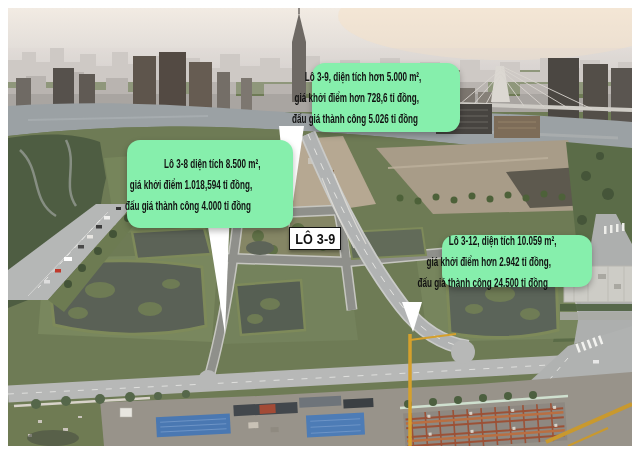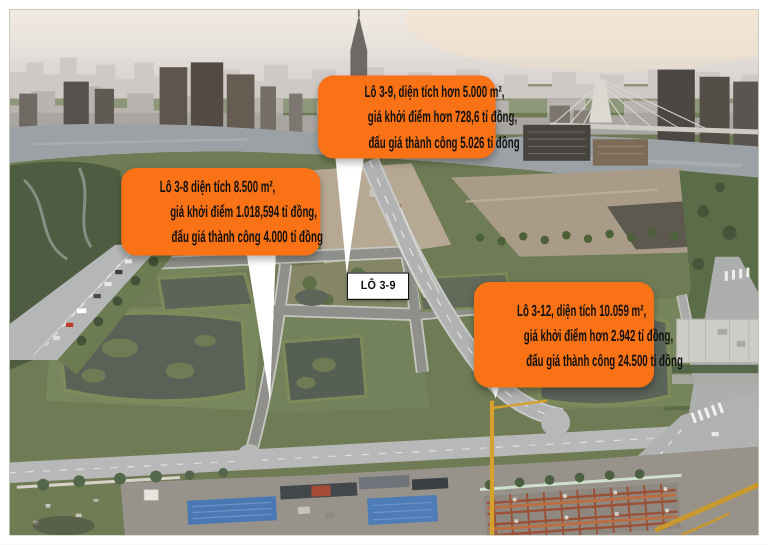--- a/index.html
+++ b/index.html
@@ -2,34 +2,34 @@
 <html><head>
 <meta charset="utf-8">
 <style>
   html,body{margin:0;padding:0;background:#ffffff;}
   .frame{position:relative;width:640px;height:454px;background:#ffffff;outline:1px solid #ececec;
          font-family:"Liberation Sans","DejaVu Sans",sans-serif;overflow:hidden;}
   .photo{position:absolute;left:8px;top:8px;width:624px;height:438px;overflow:hidden;background:#6e7b55;}
   .scene,.tails{position:absolute;left:0;top:0;width:100%;height:100%;}
   .scene{z-index:1;}
   .tails{z-index:2;pointer-events:none;}
-  .callout{position:absolute;z-index:3;background:#f97316;border-radius:13px;
-           display:flex;flex-direction:column;align-items:flex-start;justify-content:center;
-           box-shadow:0 3px 6px rgba(0,0,0,.28);}
+  .callout{position:absolute;z-index:3;background:#86efac;border-radius:13px;
+           display:flex;flex-direction:column;align-items:flex-end;justify-content:center;
+           box-shadow:0 3px 6px rgba(0,0,0,.28);margin-left:47px;}
   .callout .ln{white-space:nowrap;font-weight:700;font-size:13.5px;line-height:21px;color:#111;
                transform:scaleX(.6);transform-origin:50% 50%;}
   .plot-label{position:absolute;z-index:3;background:#ffffff;border:1.6px solid #111;
               display:flex;align-items:center;justify-content:center;
-              font-weight:700;font-size:10px;color:#111;box-shadow:0 2px 3px rgba(0,0,0,.35);
+              font-weight:700;font-size:14px;color:#111;box-shadow:0 2px 3px rgba(0,0,0,.35);
               letter-spacing:.2px;}
   .plot-label span{transform:scaleX(.9);white-space:nowrap;}
   
   #c1{left:257px;top:55px;width:148px;height:69px;}
-  #c2{left:93px;top:132px;width:166px;height:73px;}
-  #c3{left:387px;top:227px;width:150px;height:88px;}
+  #c2{left:72px;top:132px;width:166px;height:88px;}
+  #c3{left:387px;top:227px;width:150px;height:52px;}
   #l1{left:281px;top:219px;width:50px;height:21px;}
   #l2{left:209px;top:323px;width:56px;height:25px;}
   #l3{left:398px;top:321px;width:64px;height:27px;}
 </style>
 </head>
 <body>
 
 <div class="frame">
   <div class="photo">
 

